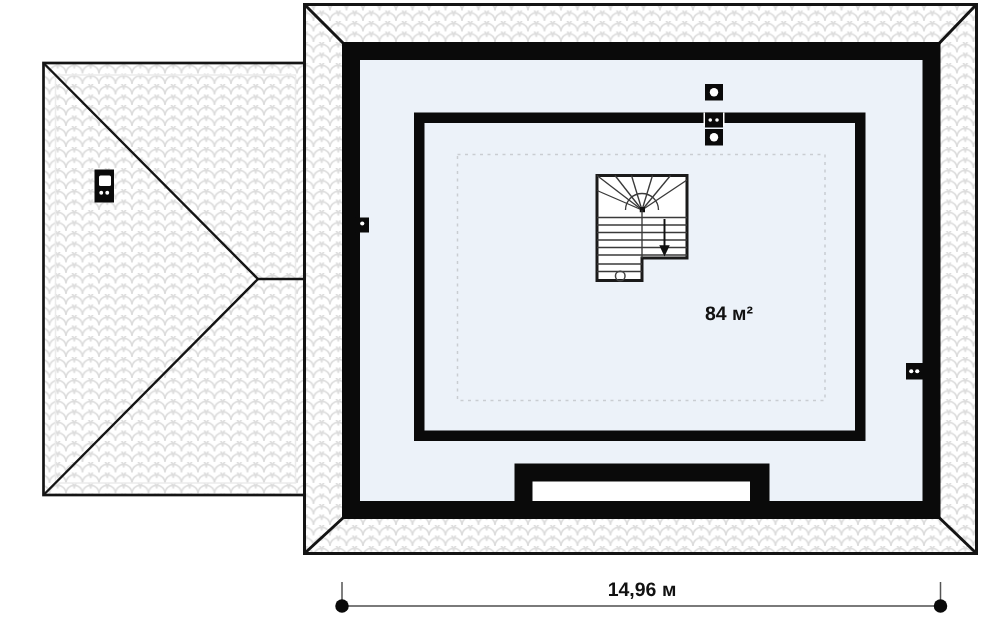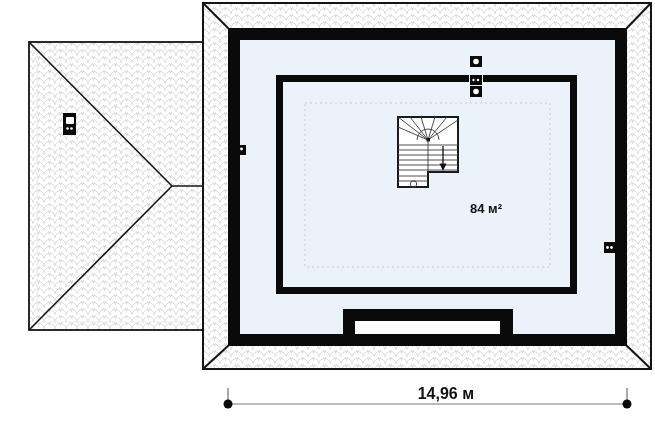--- a/index.html
+++ b/index.html
@@ -19,21 +19,21 @@
   .stair-line   {fill:none;stroke:#3a3a3a;stroke-width:0.9;}
   .stair-dark   {fill:#111111;stroke:none;}
   .icon-dot     {fill:#ffffff;stroke:none;}
   .dim-line     {stroke:var(--dimension-gray,#7a7a7a);stroke-width:1.2;fill:none;}
   .dim-tick     {stroke:#555555;stroke-width:1;fill:none;}
   .dim-dot      {fill:#0a0a0a;stroke:none;}
   #scales path  {stroke:var(--tile-line-gray,#dcdcdc);stroke-width:1;fill:none;}
 
   .label{position:absolute;color:#111;font-weight:bold;white-space:nowrap;}
   .area-label{left:470px;top:201px;font-size:13px;}
-  .dim-label{left:382px;top:385px;width:92px;text-align:right;font-size:16px;}
+  .dim-label{left:382px;top:385px;width:92px;text-align:center;font-size:13px;}
 </style>
 </head>
 <body>
 
 <div id="canvas">
 
   <svg id="drawing" width="655" height="428" viewBox="0 0 655 428">
 
     <defs>
       <pattern id="scales" width="11" height="7" patternUnits="userSpaceOnUse">

